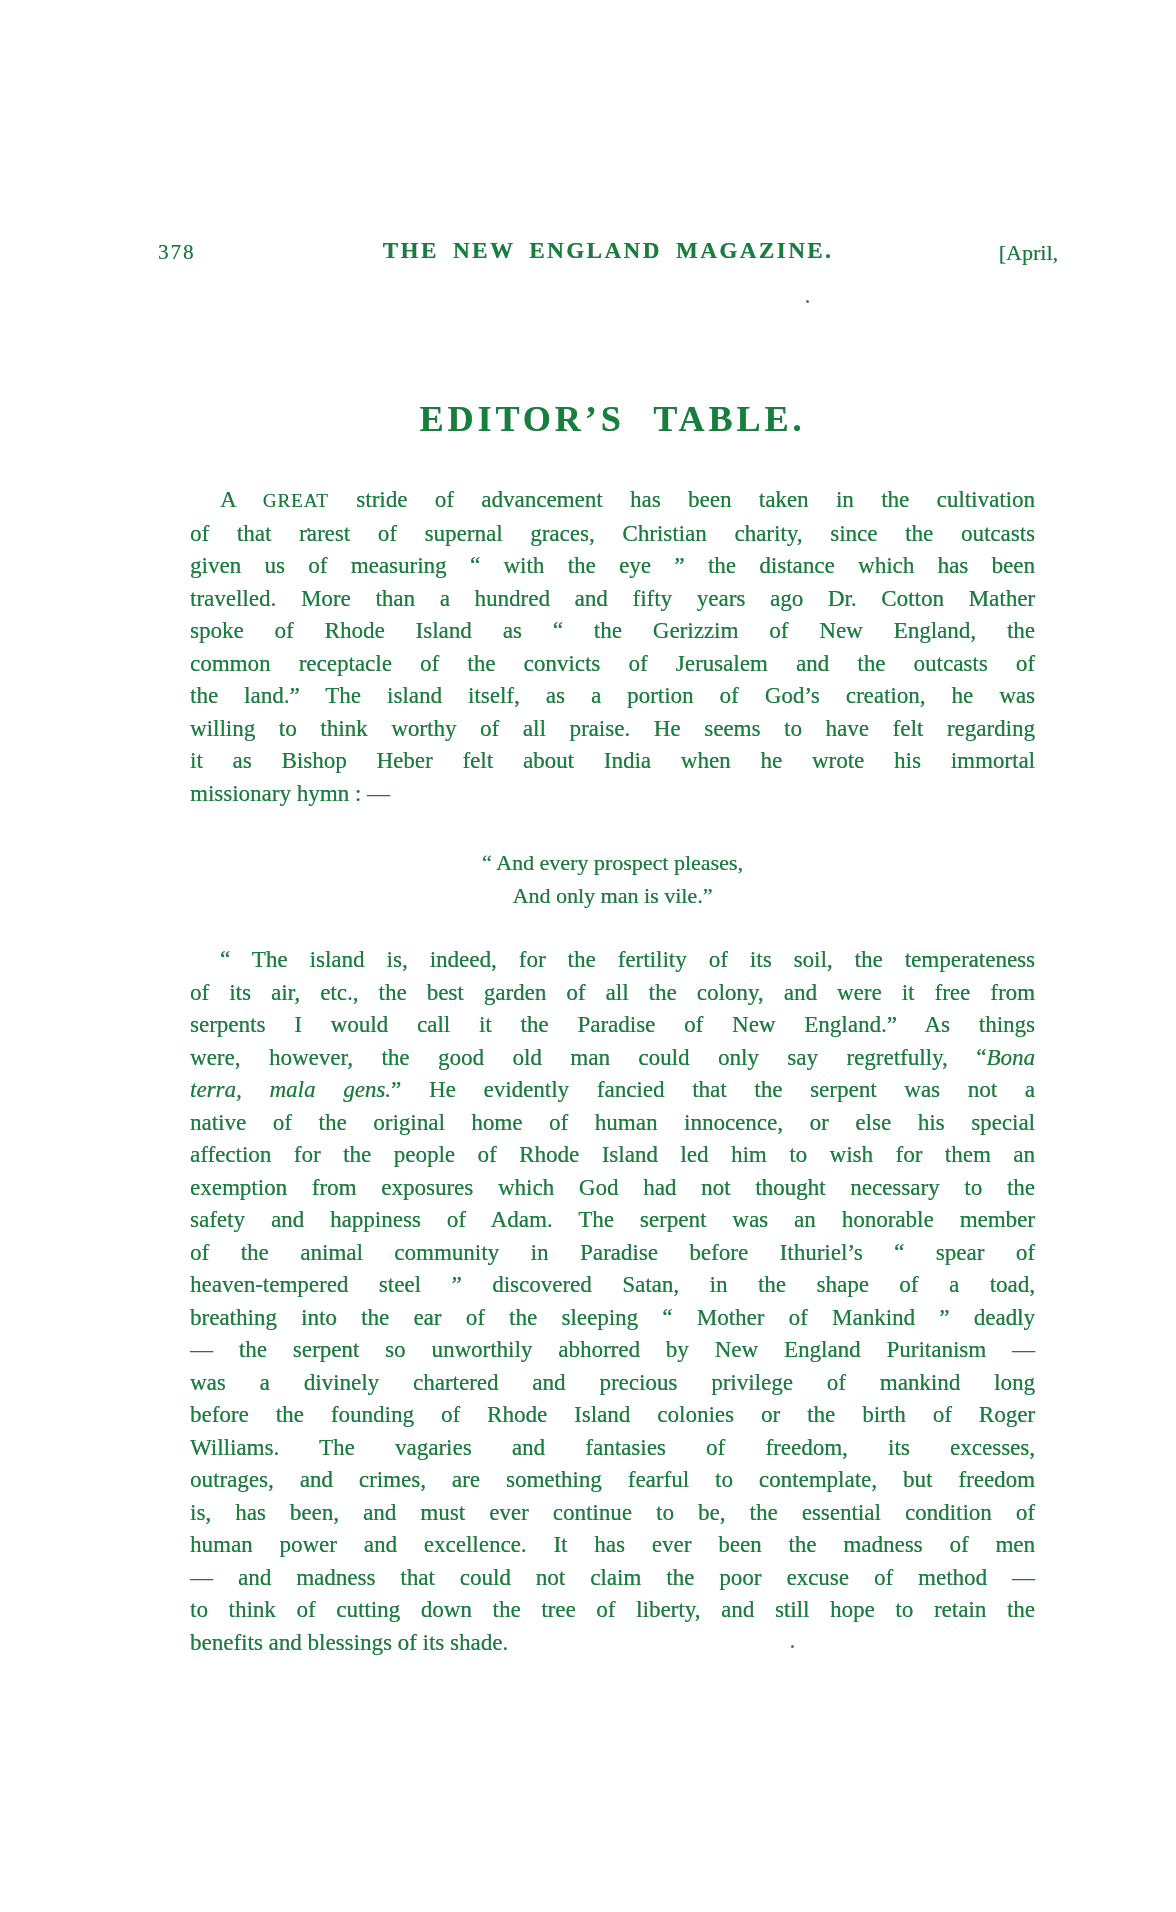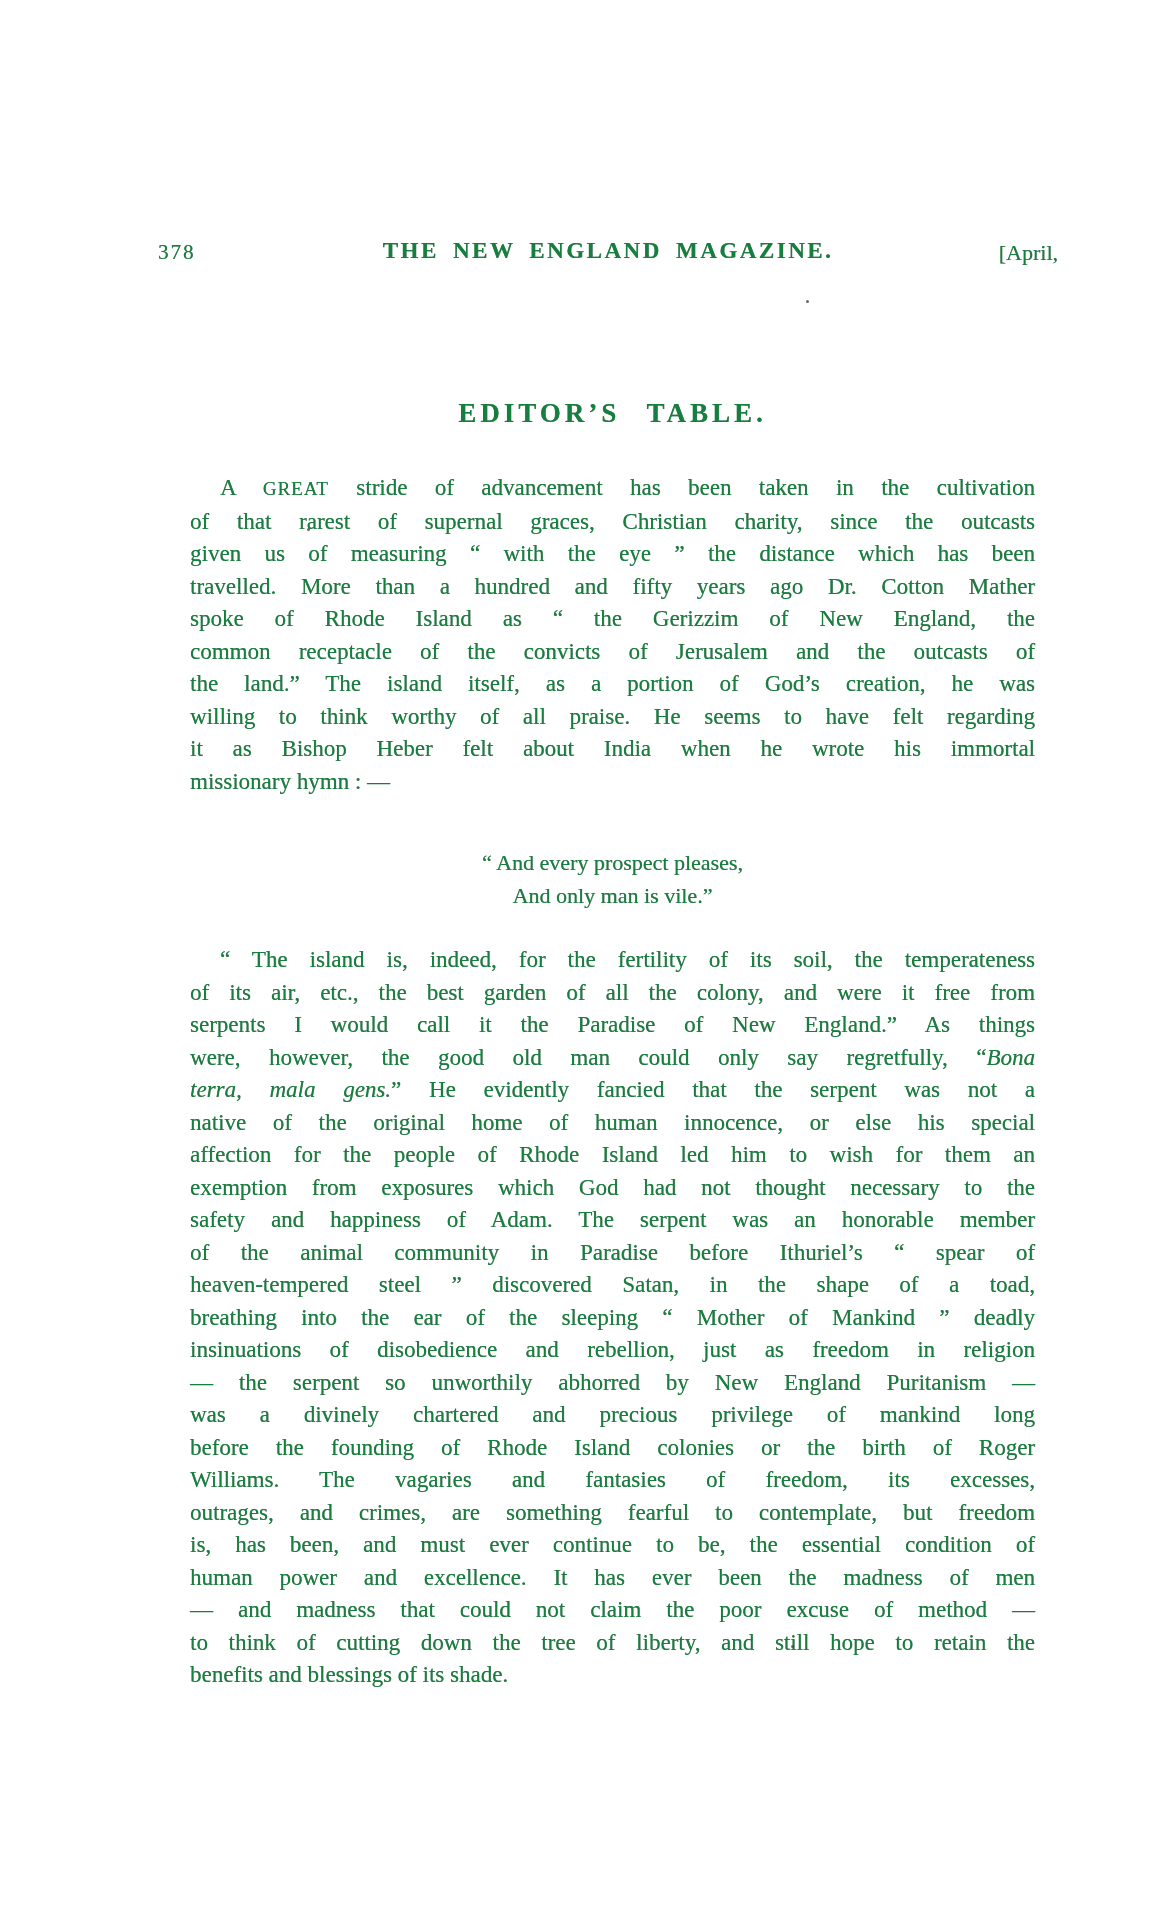--- a/index.html
+++ b/index.html
@@ -40,34 +40,34 @@
     font-size: 22px;
   }
 
   .title {
     position: absolute;
     top: 398px;
     left: 190px;
     width: 845px;
     margin: 0;
     text-align: center;
-    font-size: 27px;
+    font-size: 36px;
     font-weight: bold;
     letter-spacing: 4px;
     word-spacing: 16px;
   }
 
   .para {
     position: absolute;
     left: 190px;
     width: 845px;
     font-size: 23px;
     line-height: 32.5px;
   }
-  .p1 { top: 472px; }
+  .p1 { top: 484px; }
   .p2 { top: 944px; }
 
   .tline { text-align: justify; text-align-last: justify; }
   .tline.last { text-align-last: left; }
   .tline.indent { text-indent: 30px; }
   .it { font-style: italic; }
   .sc { font-size: 19px; letter-spacing: 1px; }
 
   .verse {
     position: absolute;
@@ -124,21 +124,20 @@
       <div class="tline"><span>serpents I would call it the Paradise of New England.” As things</span></div>
       <div class="tline"><span>were, however, the good old man could only say regretfully, “</span><span class="it">Bona</span></div>
       <div class="tline"><span class="it">terra, mala gens.</span><span>” He evidently fancied that the serpent was not a</span></div>
       <div class="tline"><span>native of the original home of human innocence, or else his special</span></div>
       <div class="tline"><span>affection for the people of Rhode Island led him to wish for them an</span></div>
       <div class="tline"><span>exemption from exposures which God had not thought necessary to the</span></div>
       <div class="tline"><span>safety and happiness of Adam. The serpent was an honorable member</span></div>
       <div class="tline"><span>of the animal community in Paradise before Ithuriel’s “ spear of</span></div>
       <div class="tline"><span>heaven-tempered steel ” discovered Satan, in the shape of a toad,</span></div>
       <div class="tline"><span>breathing into the ear of the sleeping “ Mother of Mankind ” deadly</span></div>
-      <div class="tline"><span>insinuations of disobedience and rebellion, just as freedom in religion</span></div>
       <div class="tline"><span>— the serpent so unworthily abhorred by New England Puritanism —</span></div>
       <div class="tline"><span>was a divinely chartered and precious privilege of mankind long</span></div>
       <div class="tline"><span>before the founding of Rhode Island colonies or the birth of Roger</span></div>
       <div class="tline"><span>Williams. The vagaries and fantasies of freedom, its excesses,</span></div>
       <div class="tline"><span>outrages, and crimes, are something fearful to contemplate, but freedom</span></div>
       <div class="tline"><span>is, has been, and must ever continue to be, the essential condition of</span></div>
       <div class="tline"><span>human power and excellence. It has ever been the madness of men</span></div>
       <div class="tline"><span>— and madness that could not claim the poor excuse of method —</span></div>
       <div class="tline"><span>to think of cutting down the tree of liberty, and still hope to retain the</span></div>
       <div class="tline last"><span>benefits and blessings of its shade.</span></div>

